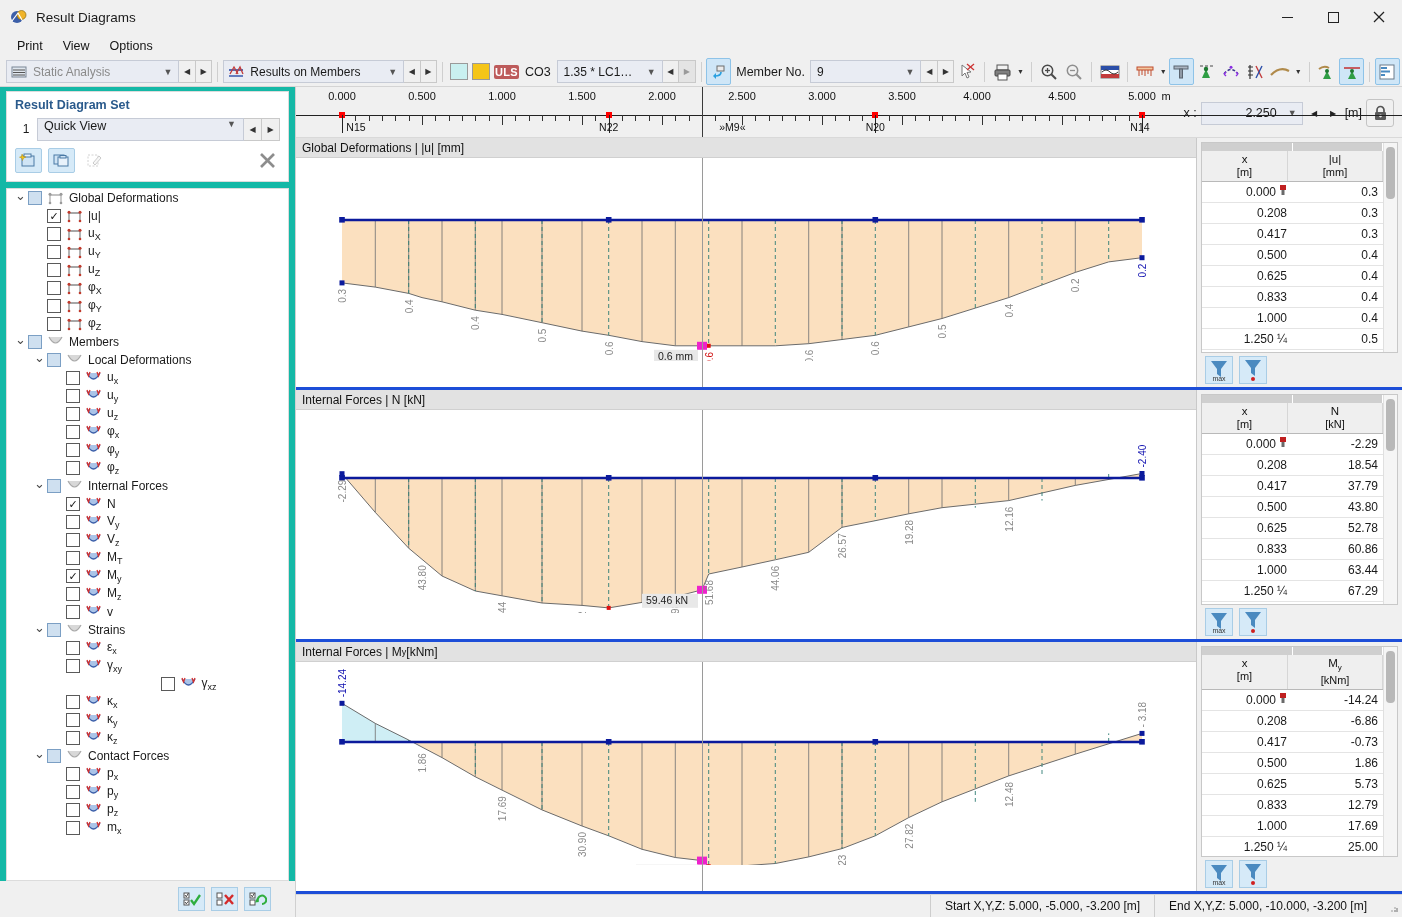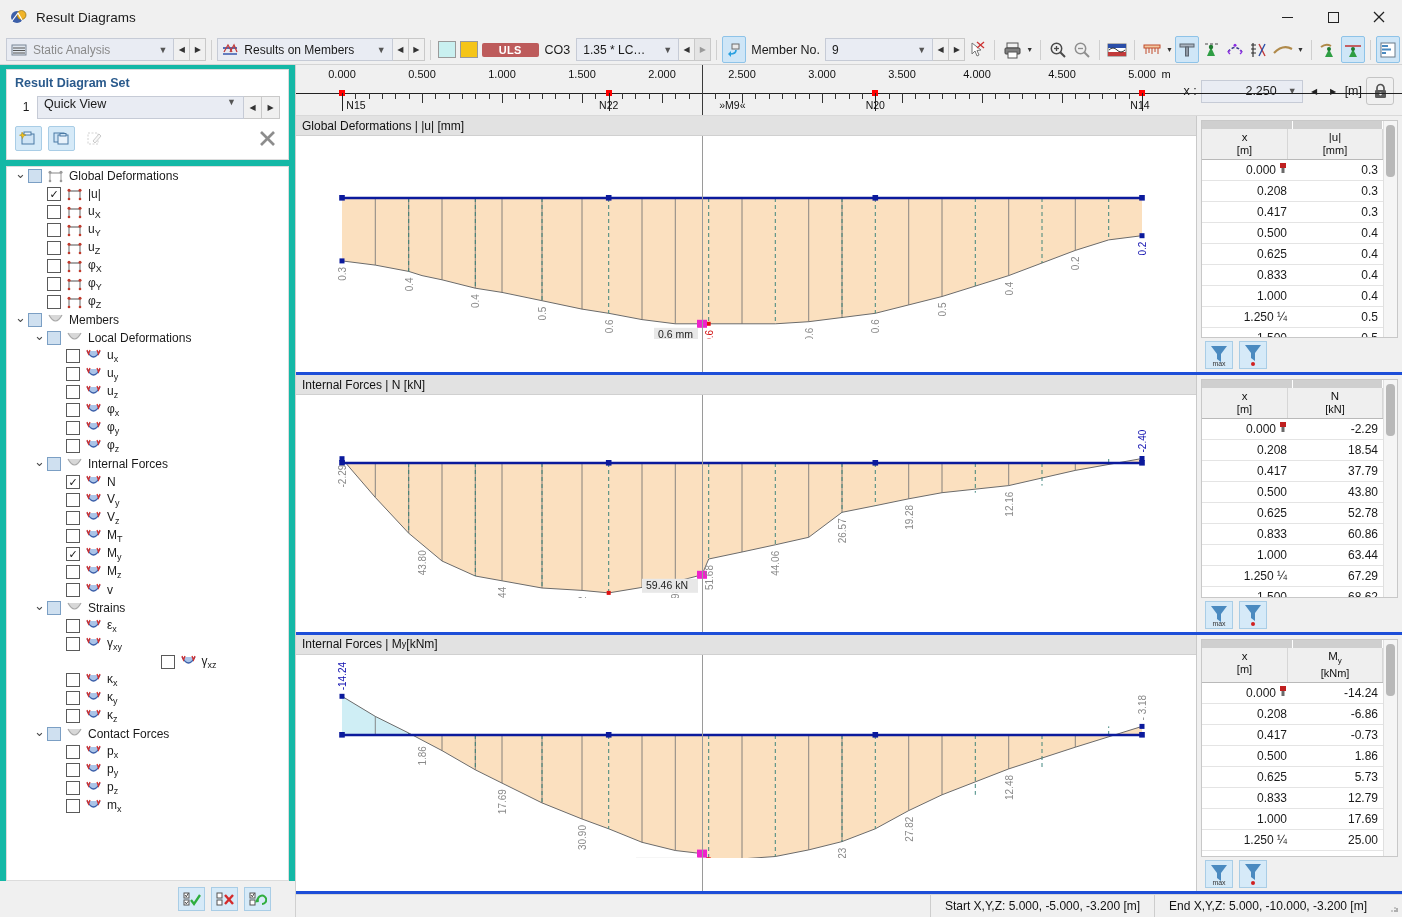--- a/index.html
+++ b/index.html
@@ -30,21 +30,21 @@
             min-width:0;font-size:12px;position:relative;}
   .tb-combo .cmb-txt{padding:0 6px;white-space:nowrap;overflow:hidden;text-overflow:ellipsis;}
   .tb-combo .caret{margin-left:auto;padding:0 6px;color:#555;font-size:9px;}
   .spin{width:17px;height:21px;background:#f0f0f0;border:1px solid #c9c9c9;border-left:none;
         display:flex;align-items:center;justify-content:center;color:#333;font-size:8px;}
   .sep{width:1px;height:20px;background:#cfcfcf;margin:0 5px;}
   .tbtn{width:25px;height:25px;display:flex;align-items:center;justify-content:center;border:1px solid transparent;border-radius:2px;}
   .tbtn.active{background:#cfe6f7;border:1px solid #8ec3e8;}
   .dd-arrow{width:12px;height:25px;display:flex;align-items:center;justify-content:center;font-size:7px;color:#333;}
   .swatch{width:16px;height:15px;border:1px solid #9a9a9a;}
-  .uls-badge{background:#bd5b5b;color:#fff;font-size:11px;font-weight:bold;padding:1px 17px;border-radius:2px;letter-spacing:.3px;}
+  .uls-badge{background:#bd5b5b;color:#fff;font-size:11px;font-weight:bold;padding:1px 1px;border-radius:2px;letter-spacing:.3px;}
   .lbl{font-size:12.5px;padding:0 5px;white-space:nowrap;}
 
   
   .body{flex:1;display:flex;min-height:0;}
 
   
   .left{width:295px;flex:none;display:flex;flex-direction:column;background:#14b8a6;border-right:1px solid #d0d0d0;}
   .panel-card{background:#fff;border:1px solid #dcdcdc;margin:4px 6px 0 6px;padding:6px 8px 8px 8px;}
   .panel-title{color:#2a5a8c;font-size:12.5px;font-weight:bold;margin-bottom:6px;}
   .set-row{display:flex;align-items:center;height:22px;}
@@ -162,20 +162,25 @@
       </div>
       <div class="win-btn close">
         <svg width="12" height="12" viewBox="0 0 12 12">
             <line x1="1" y1="1" x2="11" y2="11" stroke="currentColor" stroke-width="1.2"></line>
             <line x1="11" y1="1" x2="1" y2="11" stroke="currentColor" stroke-width="1.2"></line>
           </svg>
       </div>
     </div>
   </div>
 
+  <div class="menubar">
+    <div class="menu-item">Print</div>
+    <div class="menu-item">View</div>
+    <div class="menu-item">Options</div>
+  </div>
 
   <div class="toolbar">
 
     <div class="tb-combo" style="width:188px;margin-left:4px;">
       <span style="padding-left:4px;display:flex;align-items:center;">
         <svg width="16" height="14" viewBox="0 0 16 14">
             <rect x="1" y="2" width="14" height="10" fill="#dfe6ee" stroke="#7b8696"></rect>
             <line x1="2" y1="5" x2="14" y2="5" stroke="#555"></line>
             <line x1="2" y1="7.5" x2="14" y2="7.5" stroke="#555"></line>
             <line x1="2" y1="10" x2="14" y2="10" stroke="#555"></line>

